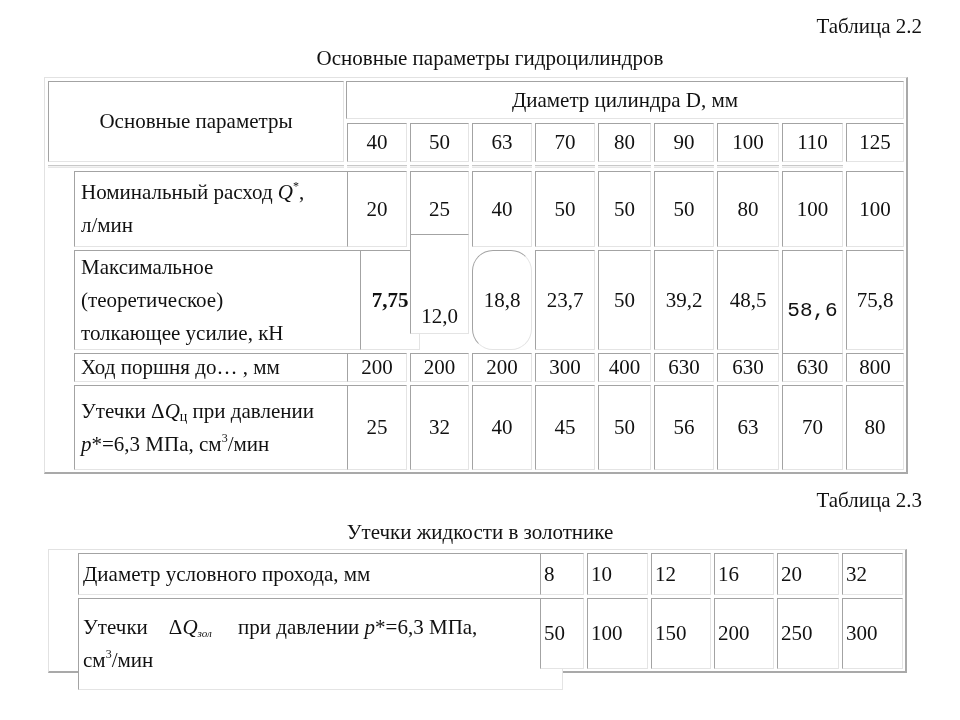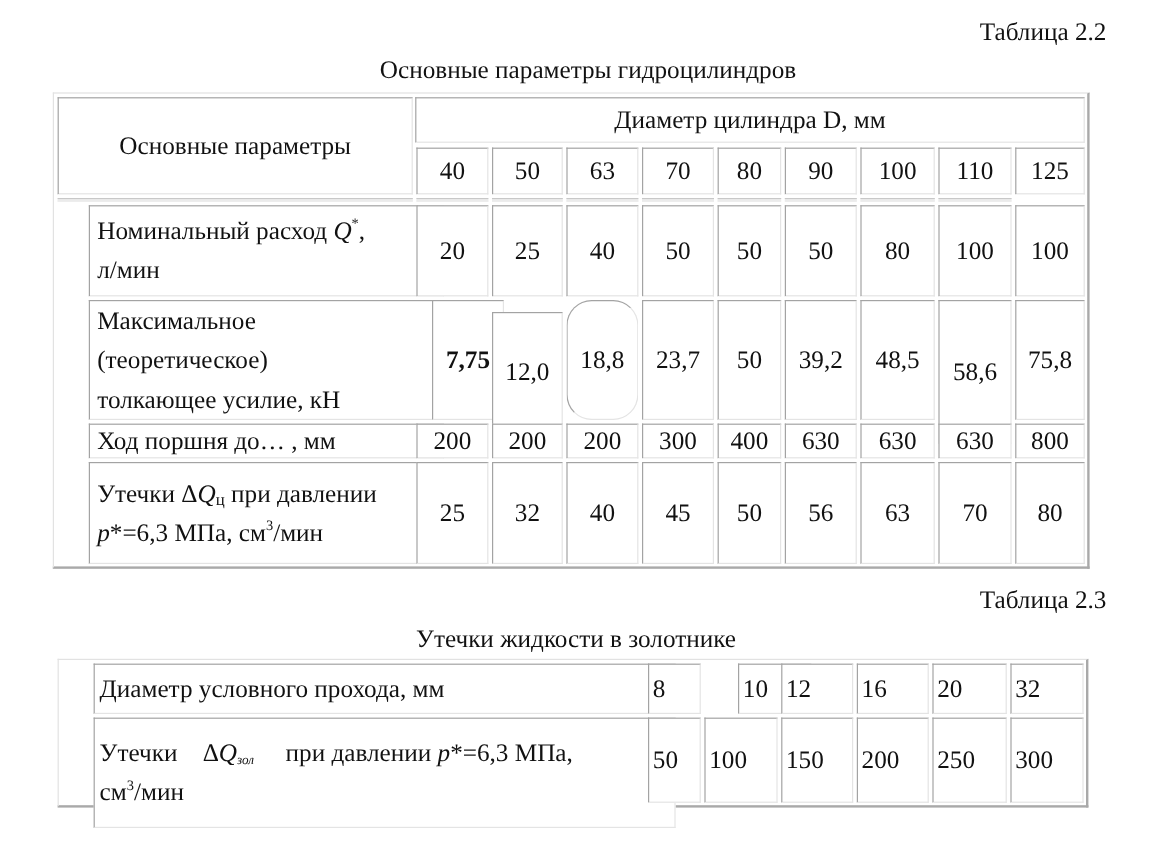--- a/index.html
+++ b/index.html
@@ -171,39 +171,39 @@
 <div class="cell left" style="left:48px; top:250px; width:296px; height:100px;">
   <span class="txt">
     <span>Максимальное</span><br>
     <span>(теоретическое)</span><br>
     <span>толкающее усилие, кН</span>
   </span>
 </div>
 <div class="cell" style="left:360px; top:250px; width:60px; height:100px;font-weight:bold;">
     <span>7,75</span>
   </div>
-<div class="cell" style="left:410px; top:260px; width:59px; height:100px;">
+<div class="cell" style="left:410px; top:234px; width:59px; height:100px;align-items:flex-end;">
     <span>12,0</span>
   </div>
 <div class="cell" style="left:472px; top:250px; width:60px; height:100px;border-radius:21px;">
     <span>18,8</span>
   </div>
 <div class="cell" style="left:535px; top:250px; width:60px; height:100px;">
     <span>23,7</span>
   </div>
 <div class="cell" style="left:598px; top:250px; width:53px; height:100px;">
     <span>50</span>
   </div>
 <div class="cell" style="left:654px; top:250px; width:60px; height:100px;">
     <span>39,2</span>
   </div>
 <div class="cell" style="left:717px; top:250px; width:62px; height:100px;">
     <span>48,5</span>
   </div>
-<div class="cell" style="left:782px; top:250px; width:61px; height:120px;">
+<div class="cell" style="left:782px; top:250px; width:61px; height:120px;font-family:Liberation Mono, monospace;">
     <span>58,6</span>
   </div>
 <div class="cell" style="left:846px; top:250px; width:58px; height:100px;">
     <span>75,8</span>
   </div>
 
 <div class="cell left" style="left:48px; top:353px; width:296px; height:29px;">
   <span class="txt">Ход поршня до… , мм</span>
 </div>
 <div class="cell" style="left:347px; top:353px; width:60px; height:29px;">
@@ -272,21 +272,21 @@
 <div class="abs caption-center" style="left:0; width:960px; text-align:center; top:520px;">Утечки жидкости в золотнике</div>
 
 <div class="tbl-outer" style="left:48px; top:549px; width:859px; height:124px;"></div>
 
 <div class="cell left" style="left:52px; top:553px; width:485px; height:42px; padding-left:4px;">
   <span class="txt">Диаметр условного прохода, мм</span>
 </div>
 <div class="cell topleft" style="left:540px; top:553px; width:44px; height:42px; align-items:center;">
     <span>8</span>
   </div>
-<div class="cell topleft" style="left:587px; top:553px; width:61px; height:42px; align-items:center;margin-left:28px;">
+<div class="cell topleft" style="left:587px; top:553px; width:61px; height:42px; align-items:center;">
     <span>10</span>
   </div>
 <div class="cell topleft" style="left:651px; top:553px; width:60px; height:42px; align-items:center;">
     <span>12</span>
   </div>
 <div class="cell topleft" style="left:714px; top:553px; width:60px; height:42px; align-items:center;">
     <span>16</span>
   </div>
 <div class="cell topleft" style="left:777px; top:553px; width:62px; height:42px; align-items:center;">
     <span>20</span>

